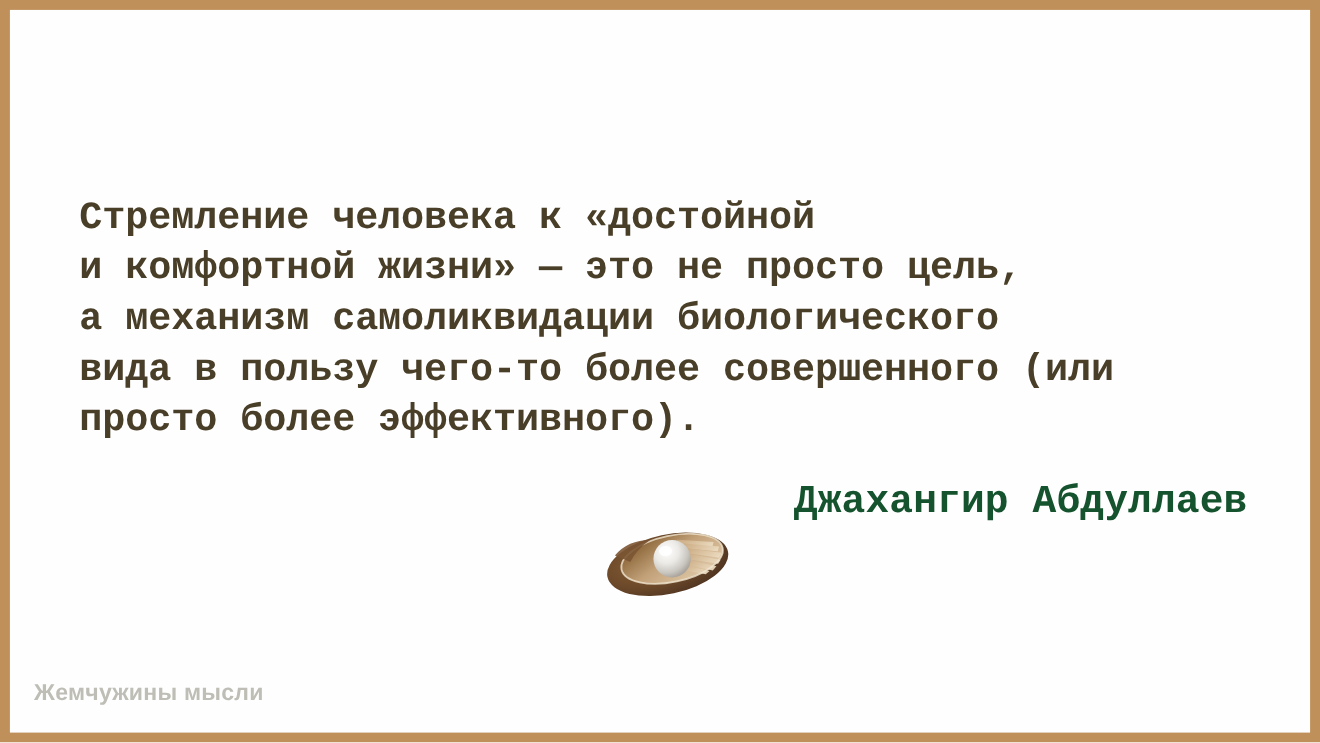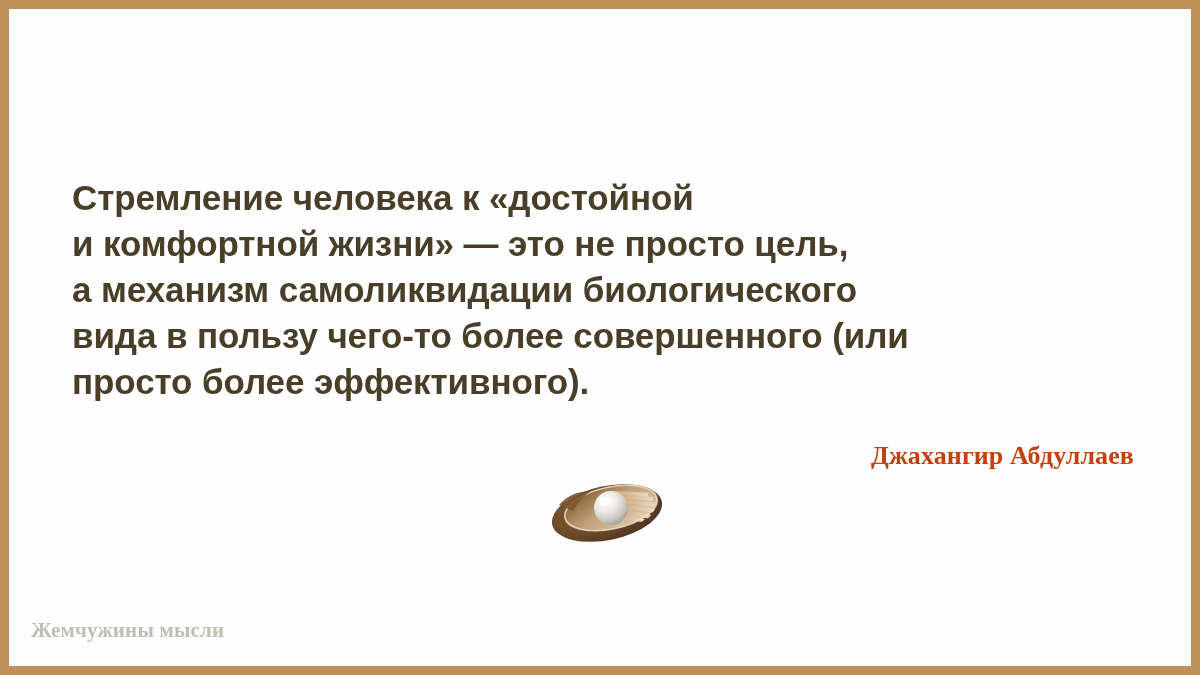--- a/index.html
+++ b/index.html
@@ -24,44 +24,44 @@
 
   .quote-block {
     position: absolute;
     left: 63px;
     top: 166px;
     width: 1075px;
   }
 
   .quote-text {
     margin: 0;
-    font-family: Liberation Sans, sans-serif;
+    font-family: Liberation Mono, monospace;
     font-weight: bold;
     font-size: 35px;
     line-height: 46px;
     color: #493e27;
     letter-spacing: -0.1px;
     white-space: pre-line;
   }
 
   .author-row {
     position: absolute;
     left: 0;
     right: 57px;
     top: 428px;
     text-align: right;
   }
 
   .author-name {
     display: inline-block;
-    font-family: Liberation Serif, serif;
+    font-family: Liberation Mono, monospace;
     font-weight: bold;
-    font-size: 26px;
+    font-size: 36px;
     line-height: 38px;
-    color: #c2410c;
+    color: #14532d;
     letter-spacing: 0.1px;
   }
 
   .emblem {
     position: absolute;
     left: 534px;
     top: 466px;
     width: 132px;
     height: 68px;
   }
@@ -71,21 +71,21 @@
     position: absolute;
     left: 0;
     right: 0;
     bottom: 22px;
     height: 28px;
   }
   .footer-left {
     position: absolute;
     left: 22px;
     top: 0;
-    font-family: Liberation Serif, serif;
+    font-family: Liberation Sans, sans-serif;
     font-weight: bold;
     font-size: 21px;
     line-height: 28px;
     color: #bebeb6;
     letter-spacing: 0.2px;
   }
   .footer-right {
     position: absolute;
     right: 22px;
     top: 0;

